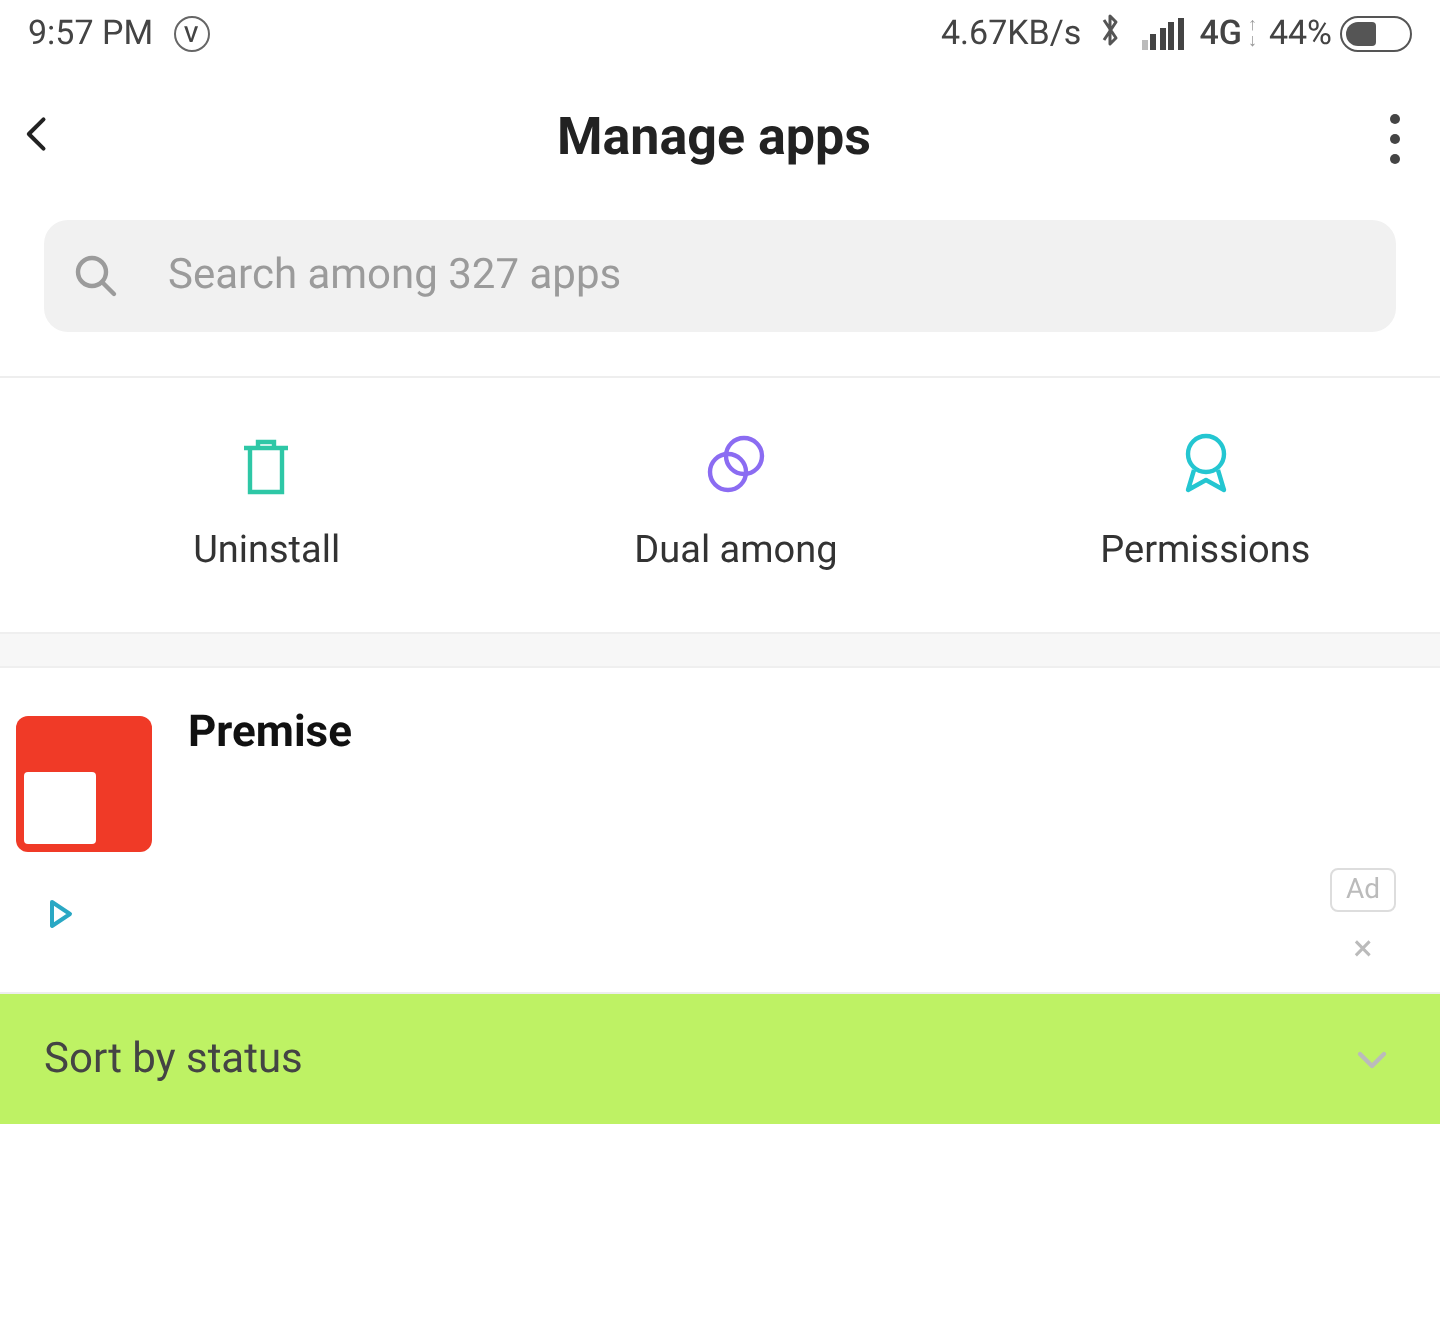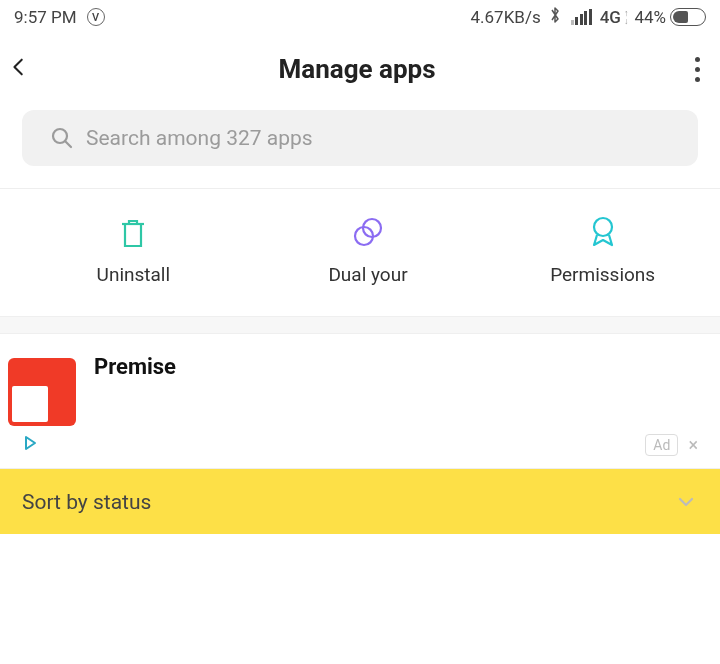--- a/index.html
+++ b/index.html
@@ -19,21 +19,21 @@
     .batt-body{ width:36px; height:18px; border:1.5px solid #555; border-radius:9px; position:relative;}
     .batt-fill{ position:absolute; left:2px; top:2px; bottom:2px; width:44%; background:#555; border-radius:6px 2px 2px 6px;}
 
     .header { height: 70px; display: flex; align-items: center; justify-content: space-between; padding: 0 8px; }
     .header h1 { font-size: 26px; font-weight: 700; color:#222; }
     .back-chevron { width:22px; height:22px; }
     .menu-dots { width: 28px; display: flex; flex-direction: column; align-items: center; gap: 5px; }
     .menu-dots span { width: 5px; height: 5px; background: #444; border-radius: 50%; }
 
     .search-wrap { padding: 6px 22px 22px 22px; }
-    .search-box { background: #f1f1f1; border-radius: 12px; height: 56px; display: flex; align-items: center; gap: 12px; padding: 0 28px; }
+    .search-box { background: #f1f1f1; border-radius: 12px; height: 56px; display: flex; align-items: center; gap: 24px; padding: 0 14px; }
     .search-icon{ width:24px; height:24px; }
     .search-text { color:#9b9b9b; font-size: 21px; }
 
     .divider { height: 1px; background: #eee; }
 
     .actions-row { display: flex; justify-content: space-around; padding: 26px 0 30px 16px; background:#fff;}
     .action { display:flex; flex-direction:column; align-items:center; gap:12px; width:33%;}
     .action-label { font-size:19px; color:#333;}
     .action-icon { width:36px; height:36px; display:flex; align-items:center; justify-content:center;}
 
@@ -42,25 +42,25 @@
     .ad-card { padding: 20px 22px 6px 8px; display:flex; gap:18px; align-items:flex-start; position:relative; background:#fff;}
     .ad-icon { width:68px; height:68px; position:relative; border-radius:6px; overflow:hidden; margin-top:4px;}
     .ad-icon-bg{ position:absolute; inset:0; background:#f03a27;}
     .ad-icon-white{ position:absolute; left:4px; bottom:4px; width:36px; height:36px; background:#fff; border-radius:2px;}
     .ad-text{ flex:1; min-width:0;}
     .ad-title{ font-size:22px; font-weight:700; color:#111; margin-bottom:4px;}
     .ad-sub{ font-size:18px; color:#888; line-height:1.35; max-width:360px;}
     .install-btn{ background:#4bbd3d; color:#fff; border:none; border-radius:28px; font-size:19px; font-weight:500; padding:14px 22px; margin-top:10px;}
     .ad-footer{ display:flex; justify-content:space-between; align-items:center; padding:2px 22px 12px 22px;}
     .ad-play{ width:16px; height:16px;}
-    .ad-badge-wrap{ display:flex; align-items:center; gap:10px; color:#bbb; font-size:15px;}
+    .ad-badge-wrap{ display:flex; align-items:center; gap:10px; color:#bbb; font-size:15px;flex-direction:column;}
     .ad-badge{ border:1px solid #ddd; color:#bbb; border-radius:4px; padding:2px 7px; font-size:14px;}
     .ad-close{ color:#bbb; font-size:18px; line-height:1;}
 
-    .sort-row{ height:66px; display:flex; align-items:center; justify-content:space-between; padding:0 22px; border-top:1px solid #eee; background:#fde047;}
+    .sort-row{ height:66px; display:flex; align-items:center; justify-content:space-between; padding:0 22px; border-top:1px solid #eee; background:#bef264;}
     .sort-label{ font-size:21px; color:#444;}
     .sort-chev{ width:24px; height:24px;}
   </style>
 </head>
 <body>
 
 <div class="status-bar">
   <div class="status-left">
     <span>9:57 PM</span>
     <span class="v-circle">V</span>
@@ -127,21 +127,21 @@
     </div>
     <span class="action-label">Uninstall</span>
   </div>
   <div class="action">
     <div class="action-icon">
       <svg width="36" height="34" viewBox="0 0 36 34">
           <circle cx="22" cy="12" r="9" stroke="#8b6cf2" stroke-width="2.2" fill="none"></circle>
           <circle cx="14" cy="20" r="9" stroke="#8b6cf2" stroke-width="2.2" fill="none"></circle>
         </svg>
     </div>
-    <span class="action-label">Dual your</span>
+    <span class="action-label">Dual among</span>
   </div>
   <div class="action">
     <div class="action-icon">
       <svg width="32" height="36" viewBox="0 0 32 36">
           <circle cx="16" cy="12" r="9" stroke="#24c6d1" stroke-width="2.2" fill="none"></circle>
           <path d="M10 20 L7 30 L16 25 L25 30 L22 20" stroke="#24c6d1" stroke-width="2.2" fill="none" stroke-linejoin="round"></path>
         </svg>
     </div>
     <span class="action-label">Permissions</span>
   </div>

